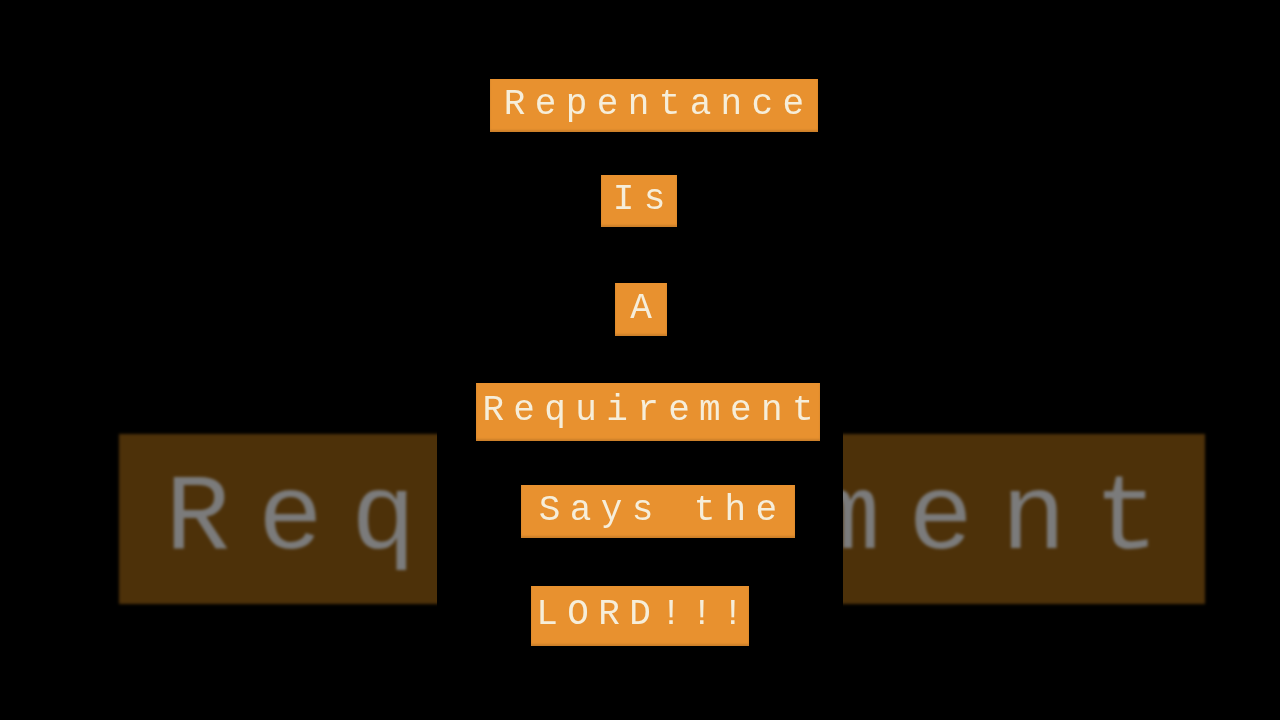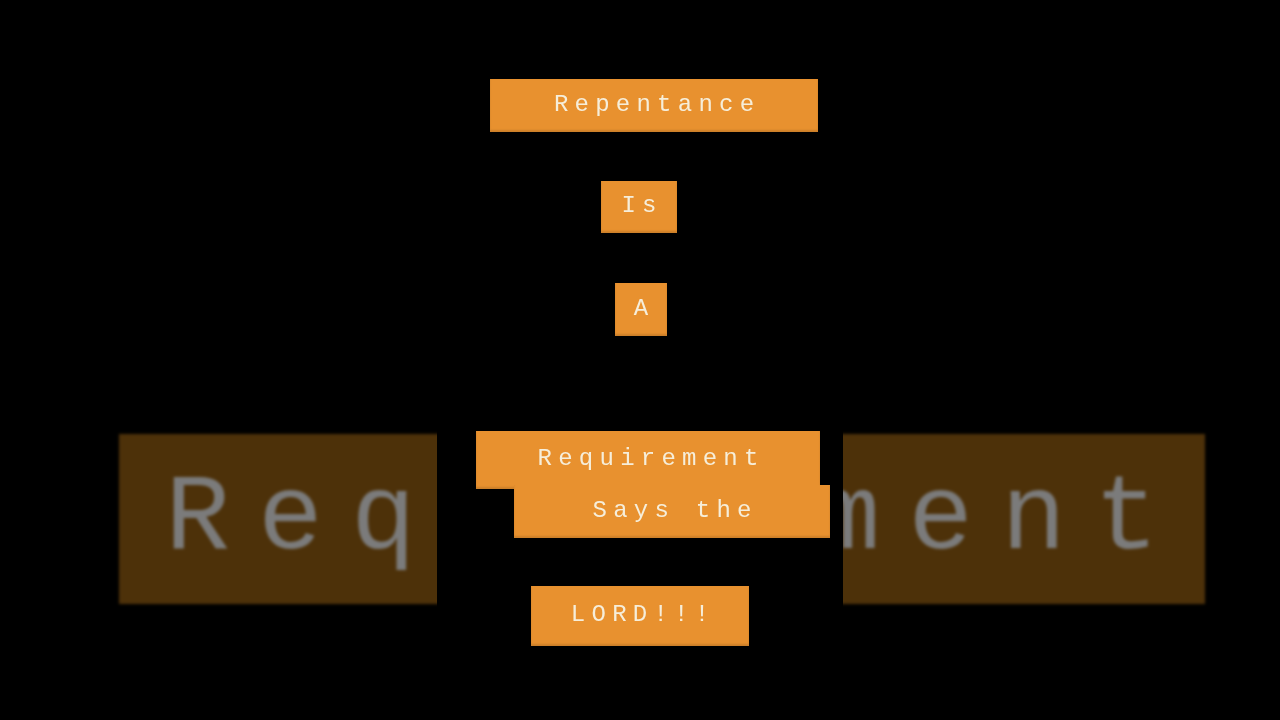--- a/index.html
+++ b/index.html
@@ -55,32 +55,32 @@
   .caption-box {
     position: absolute;
     background: #e8912f;
     color: #f6eeda;
     display: flex;
     align-items: center;
     justify-content: center;
     box-shadow: inset 0 -2px 2px rgba(0,0,0,0.12);
   }
   .caption-box span {
-    font-size: 24px;
+    font-size: 36px;
     letter-spacing: 0.26em;
     margin-right: -0.26em; 
     white-space: nowrap;
     line-height: 1;
     transform: translateY(-1px);
   }
   .line-1 { left: 53px;  top: 79px;  width: 328px; height: 53px; }
-  .line-2 { left: 164px; top: 181px; width: 76px;  height: 52px; }
+  .line-2 { left: 164px; top: 175px; width: 76px;  height: 52px; }
   .line-3 { left: 178px; top: 283px; width: 52px;  height: 53px; }
-  .line-4 { left: 39px;  top: 383px; width: 344px; height: 58px; margin-top: 48px; }
-  .line-5 { left: 77px;  top: 485px; width: 316px; height: 53px; }
+  .line-4 { left: 39px;  top: 383px; width: 344px; height: 58px; }
+  .line-5 { left: 84px;  top: 485px; width: 274px; height: 53px; }
   .line-6 { left: 94px;  top: 586px; width: 218px; height: 60px; }
 </style>
 </head>
 <body>
 
 <div class="stage">
 
   <div class="bg-echo-box">
     <span class="bg-echo-text">Requirement</span>
   </div>

